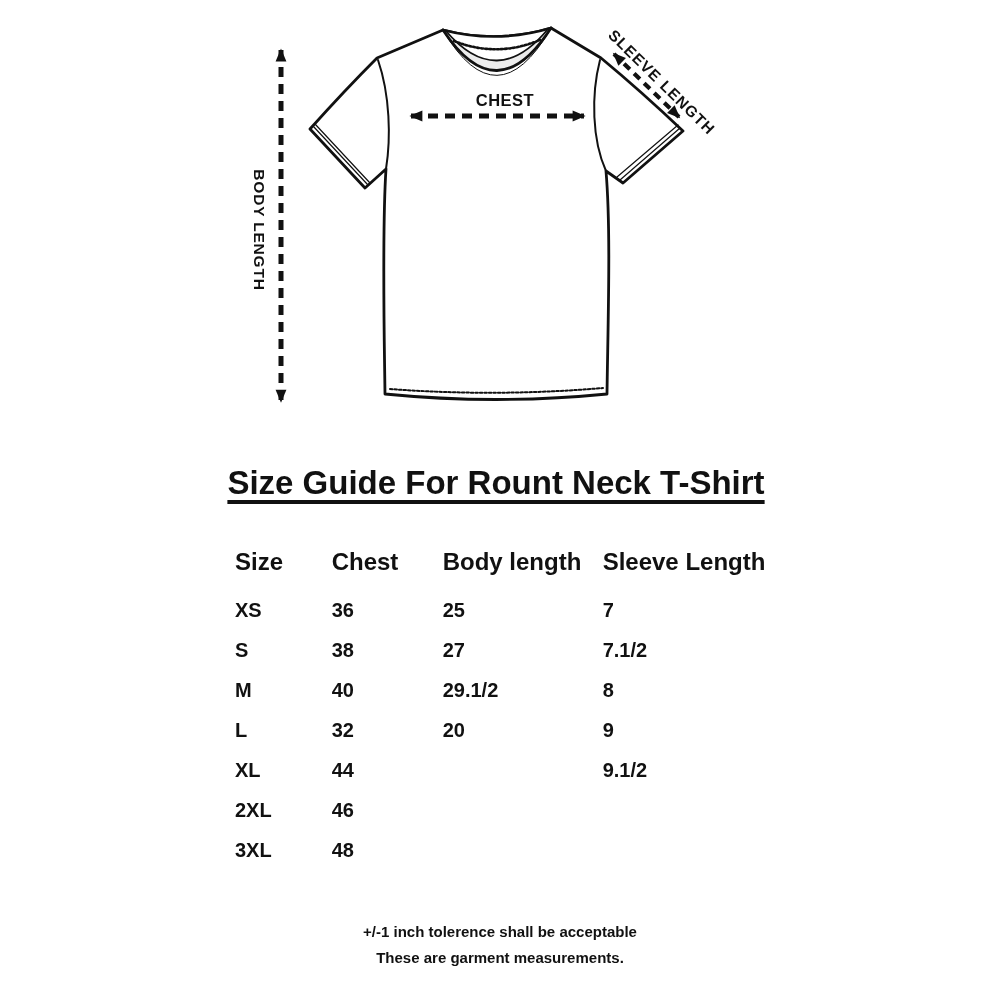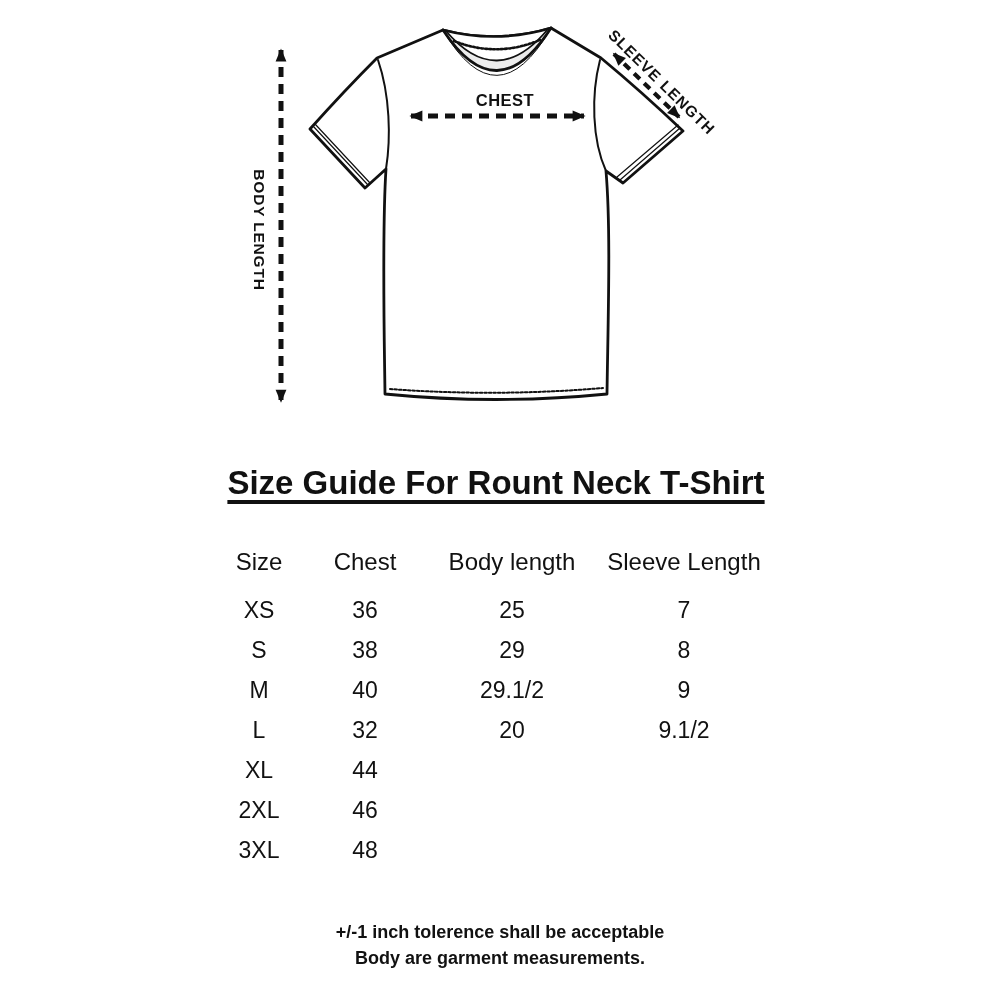--- a/index.html
+++ b/index.html
@@ -25,37 +25,36 @@
     letter-spacing: 0px;
     text-decoration: underline;
     text-decoration-thickness: 4px;
     text-underline-offset: 6px;
   }
 
   .table-col {
     position: absolute;
     top: 534px;
     transform: translateX(-50%);
-    text-align: center;
     white-space: nowrap;
-    font-weight: normal;
+    font-weight: bold;
   }
   .col-size   { left: 259px; }
   .col-chest  { left: 365px; }
   .col-body   { left: 512px; }
   .col-sleeve { left: 684px; }
   .table-col .hdr  { height: 56px; line-height: 56px; font-size: 24px; }
-  .table-col .cell { height: 40px; line-height: 40px; font-size: 23px; }
+  .table-col .cell { height: 40px; line-height: 40px; font-size: 20px; }
 
   .footer {
     position: absolute;
     top: 919px; left: 0; width: 1000px;
     text-align: center;
     font-weight: bold;
-    font-size: 18px;
+    font-size: 15px;
     line-height: 26px;
   }
 </style>
 </head>
 <body>
 
 <div class="page">
 
   <svg class="diagram-svg" width="1000" height="450" viewBox="0 0 1000 450">
     <defs>
@@ -122,31 +121,32 @@
       <div class="cell">38</div>
       <div class="cell">40</div>
       <div class="cell">32</div>
       <div class="cell">44</div>
       <div class="cell">46</div>
       <div class="cell">48</div>
     </div>
     <div class="table-col col-body">
       <div class="hdr">Body length</div>
       <div class="cell">25</div>
-      <div class="cell">29</div>
+      <div class="cell">27</div>
       <div class="cell">29.1/2</div>
       <div class="cell">20</div>
     </div>
     <div class="table-col col-sleeve">
       <div class="hdr">Sleeve Length</div>
       <div class="cell">7</div>
+      <div class="cell">7.1/2</div>
       <div class="cell">8</div>
       <div class="cell">9</div>
       <div class="cell">9.1/2</div>
     </div>
   </div>
 
   <div class="footer">
     <div>+/-1 inch tolerence shall be acceptable</div>
-    <div>Body are garment measurements.</div>
+    <div>These are garment measurements.</div>
   </div>
 
 </div>
 
 </body></html>

